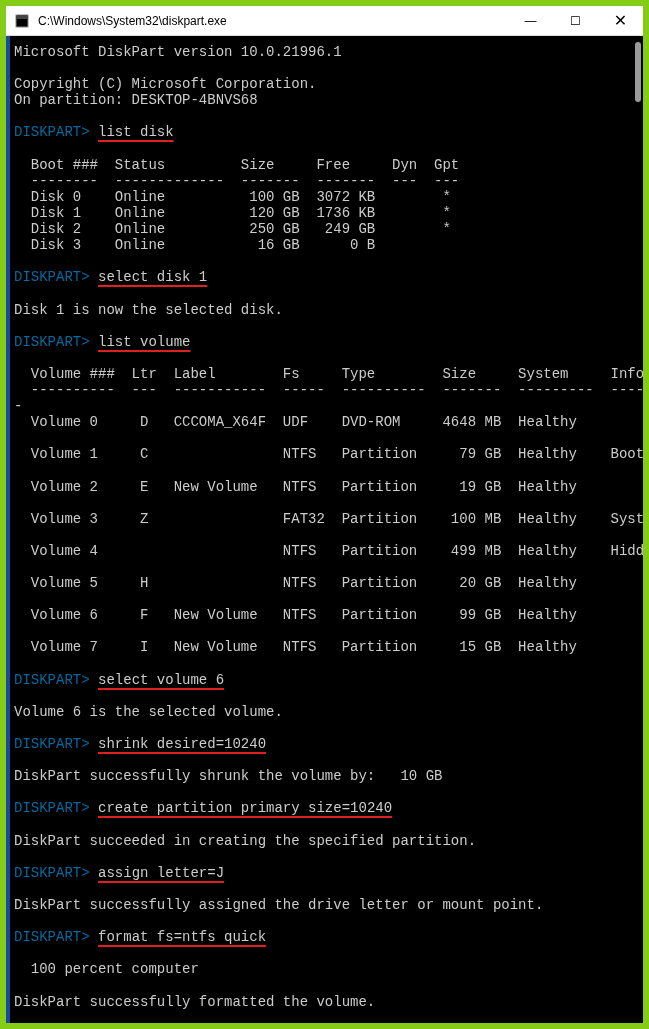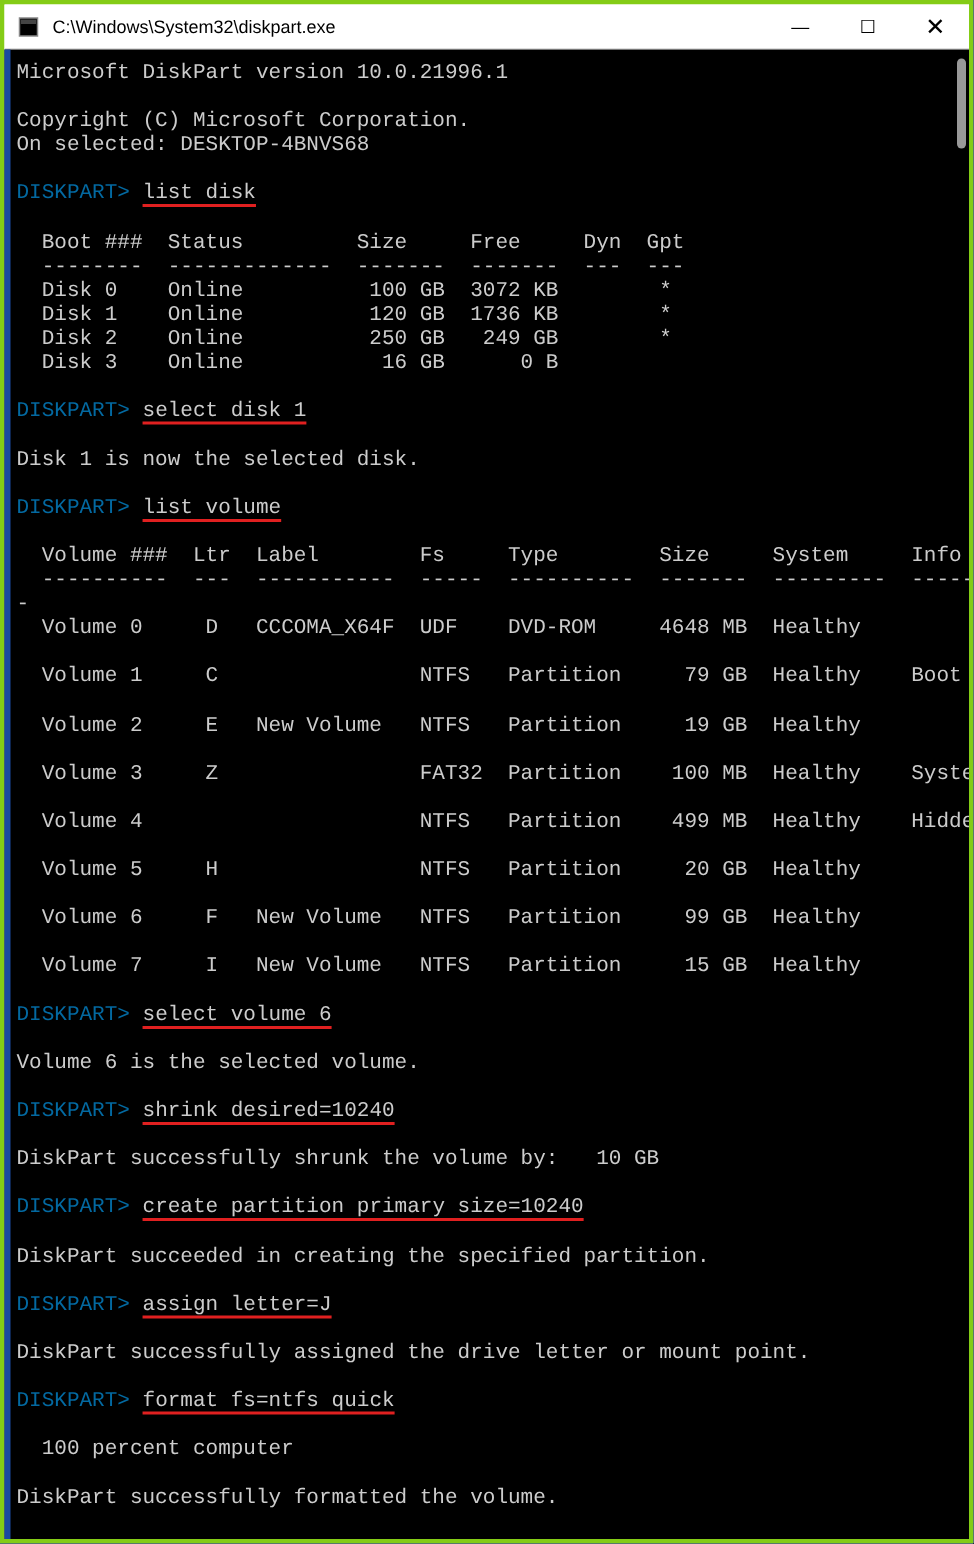--- a/index.html
+++ b/index.html
@@ -8,21 +8,21 @@
       font-size: 14px;
       background: #0a5db5;
       width: 649px;
       height: 1029px;
       overflow: hidden;
     }
     .window {
       width: 649px;
       height: 1029px;
       background: #fff;
-      border: 3px solid #84cc16;
+      border: 6px solid #84cc16;
       display: flex;
       flex-direction: column;
     }
     .titlebar {
       height: 30px;
       background: #fff;
       display: flex;
       align-items: center;
       border-bottom: 1px solid #ddd;
     }
@@ -101,21 +101,21 @@
     <div class="win-controls">
       <div class="win-btn">—</div>
       <div class="win-btn">☐</div>
       <div class="win-btn close">✕</div>
     </div>
   </div>
 
   <div class="console"><span>Microsoft DiskPart version 10.0.21996.1</span>
 
 <span>Copyright (C) Microsoft Corporation.</span>
-<span>On selected: DESKTOP-4BNVS68</span>
+<span>On partition: DESKTOP-4BNVS68</span>
 
 <span class="prompt">DISKPART&gt;</span> <span class="u-red">list disk</span>
 
 <span>  Boot ###  Status         Size     Free     Dyn  Gpt</span>
 <span>  --------  -------------  -------  -------  ---  ---</span>
 <span>  Disk 0    Online          100 GB  3072 KB        *</span>
 <span>  Disk 1    Online          120 GB  1736 KB        *</span>
 <span>  Disk 2    Online          250 GB   249 GB        *</span>
 <span>  Disk 3    Online           16 GB      0 B</span>
 

